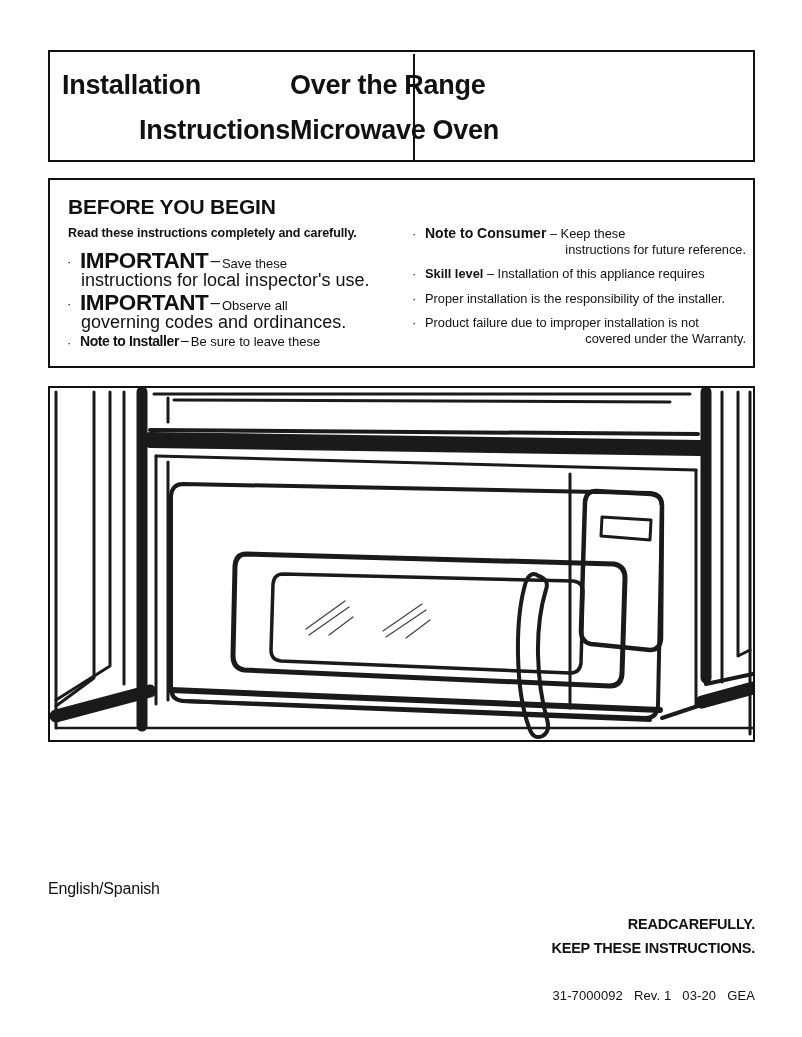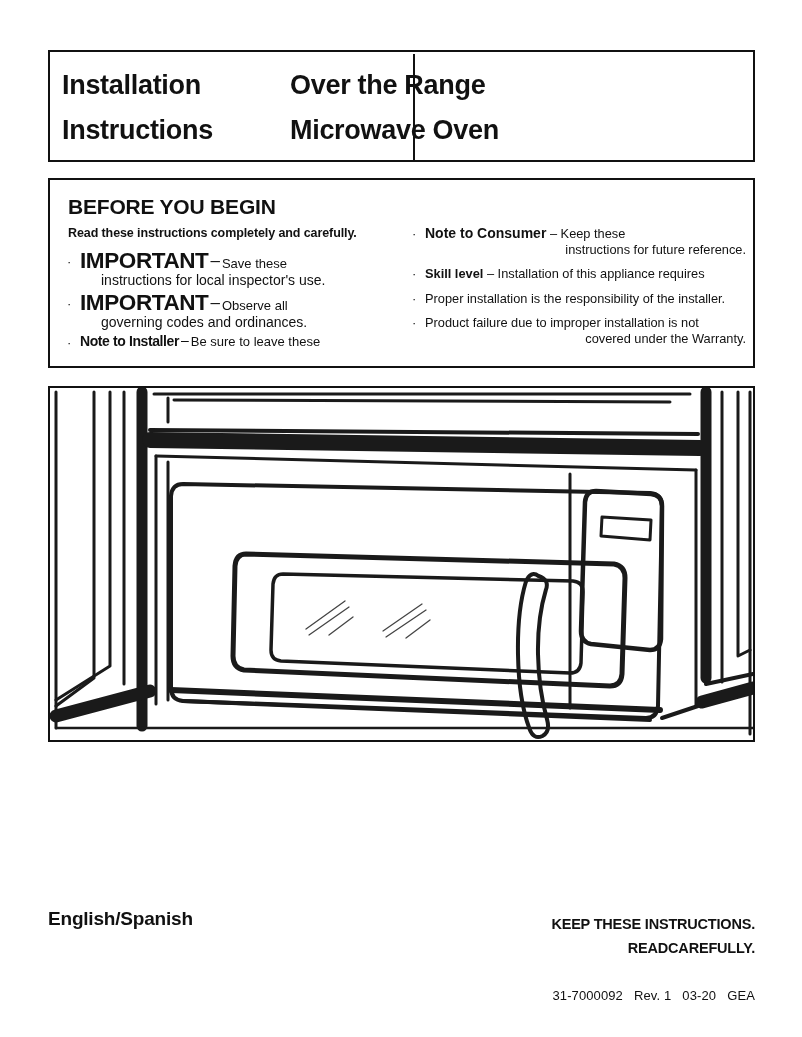--- a/index.html
+++ b/index.html
@@ -51,21 +51,21 @@
     display: block;
     white-space: pre;
     font-weight: bold;
     font-size: 27px;
     line-height: 45px;
     letter-spacing: -0.3px;
     color: #111111;
   }
   .t-col1 { display: inline-block; width: 228px; }
   .t-col2 { display: inline-block; }
-  .title-row.second .t-col1 { width: 228px; }
+  .title-row.second .t-col1 { width: 228px; text-align: right; }
 
   
   .byb-box {
     position: absolute;
     left: 48px;
     top: 178px;
     width: 707px;
     height: 190px;
     border: 2px solid #111111;
     box-sizing: border-box;
@@ -126,26 +126,25 @@
   .dash-big {
     font-size: 17px;
     vertical-align: 2px;
     padding: 0 2px;
   }
   .small-txt {
     font-size: 13px;
     line-height: 16px;
   }
   .cont-line {
-    font-size: 14px;
+    font-size: 18px;
     line-height: 16px;
     padding-left: 1px;
     display: block;
     margin-top: -1px;
-    margin-left: 20px;
   }
 
   .r-item {
     position: relative;
     padding-left: 15px;
     margin-bottom: 9px;
     font-size: 12.8px;
     line-height: 15.5px;
   }
   .r-item .dot {
@@ -173,23 +172,23 @@
     box-sizing: border-box;
     overflow: hidden;
     background: #ffffff;
   }
   .illus-box svg { display: block; }
 
   
   .footer-left {
     position: absolute;
     left: 48px;
-    top: 908px;
-    font-size: 19px;
-    font-weight: bold;
+    top: 880px;
+    font-size: 16px;
+    font-weight: normal;
     letter-spacing: -0.2px;
   }
   .footer-right {
     position: absolute;
     right: 47px;
     top: 912px;
     text-align: right;
     font-size: 14.5px;
     font-weight: bold;
     line-height: 24px;
@@ -377,19 +376,19 @@
         <path d="M652 314 L703 300" stroke-width="13"></path>
 
         <path d="M6 340 L703 340" stroke-width="2.5"></path>
       </g>
     </svg>
   </div>
 
   <div class="footer-left">English/Spanish</div>
 
   <div class="footer-right">
+    <div>READCAREFULLY.</div>
     <div>KEEP THESE INSTRUCTIONS.</div>
-    <div>READCAREFULLY.</div>
   </div>
 
   <div class="footer-code">31-7000092   Rev. 1   03-20   GEA</div>
 
 </div>
 
 </body></html>

